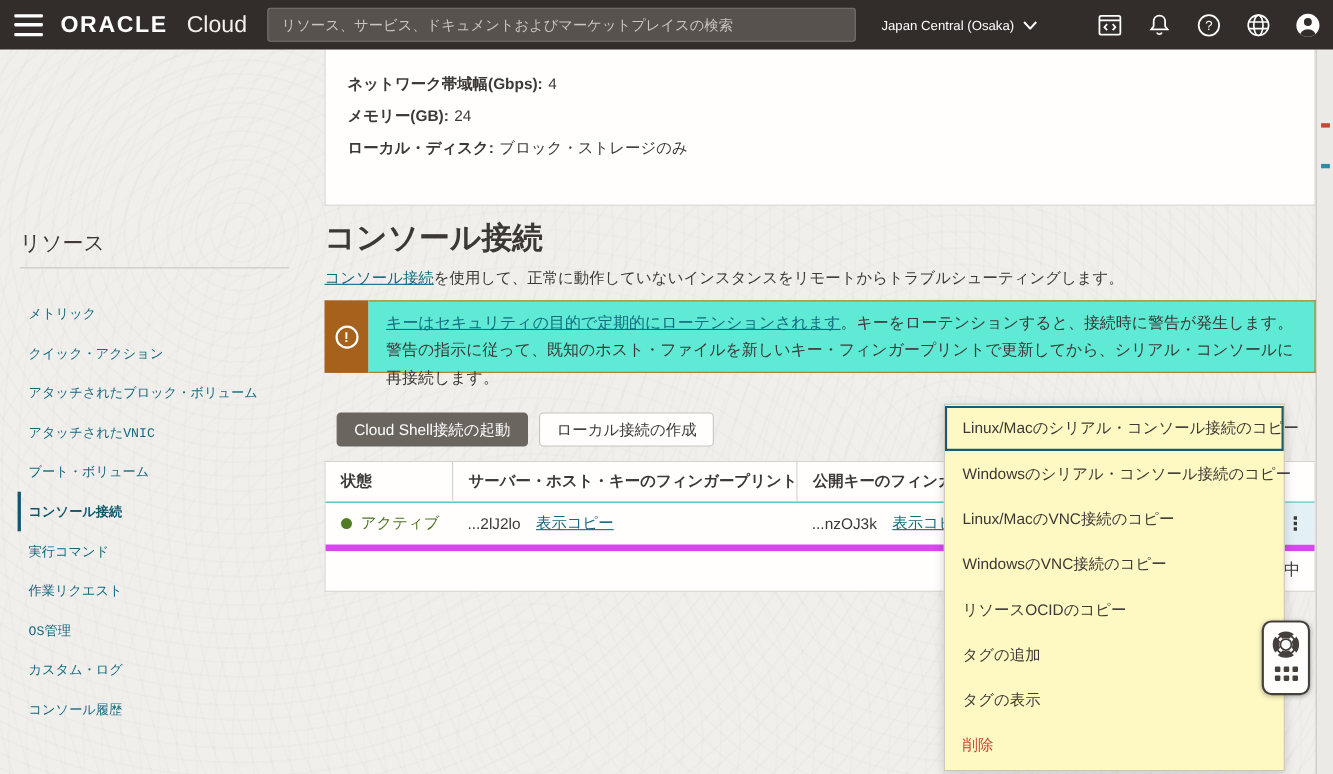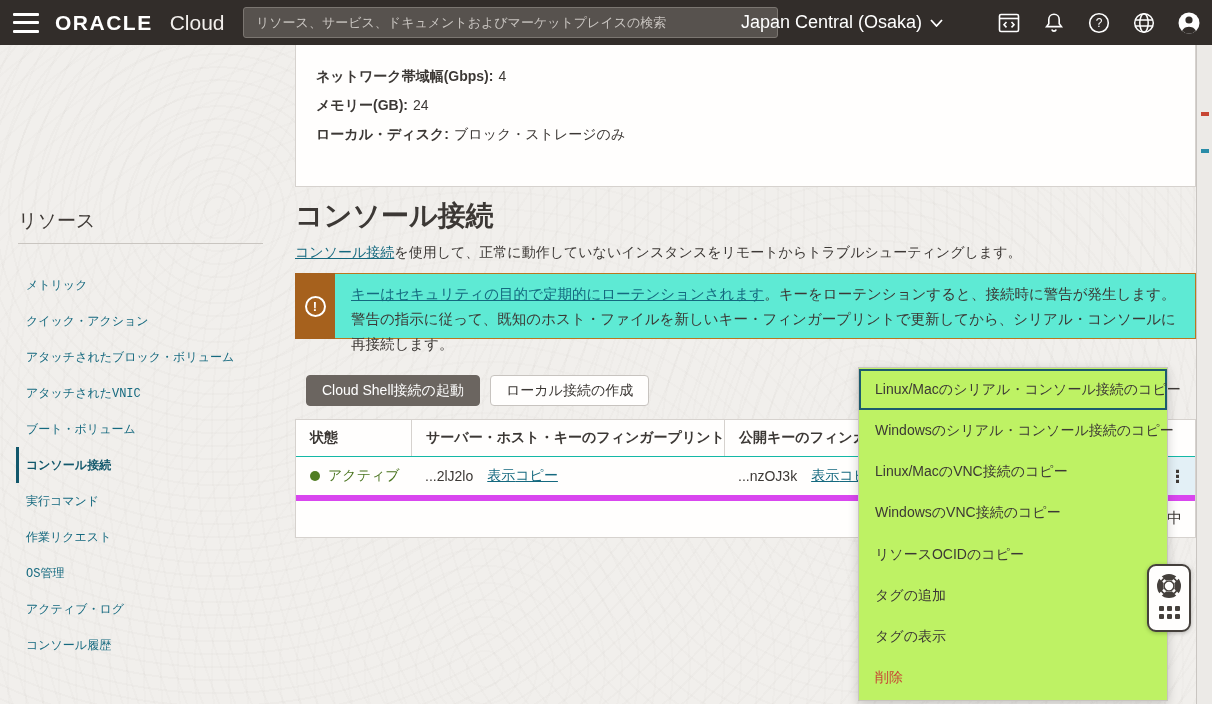--- a/index.html
+++ b/index.html
@@ -18,21 +18,21 @@
   
   .topbar { position:absolute; left:0; top:0; width:1212px; height:45px; background:#322d2a; display:flex; align-items:center; z-index:80; }
   .hamburger { width:26px; height:20px; margin-left:13px; display:flex; flex-direction:column; justify-content:space-between; cursor:pointer; }
   .hamburger span { display:block; height:3px; background:#fff; border-radius:1px; }
   .brand { margin-left:16px; display:flex; align-items:baseline; gap:17px; white-space:nowrap; cursor:pointer; }
   .brand-bold { color:#fff; font-weight:700; font-size:21px; letter-spacing:1.5px; }
   .brand-light { color:#f2efec; font-weight:300; font-size:21px; }
   .search { position:absolute; left:243px; top:7px; width:535px; height:31px; background:#57524e; border:1px solid #7b7671; border-radius:3px; color:#d8d5d2; font-size:13px; padding:0 12px; outline:none; font-family:inherit; }
   .search::placeholder { color:#c9c5c1; opacity:1; }
   .topbar-right { position:absolute; right:10px; top:0; height:45px; display:flex; align-items:center; gap:19px; }
-  .region { display:flex; align-items:center; gap:8px; color:#fff; font-size:18px; margin-right:34px; cursor:pointer; white-space:nowrap; }
+  .region { display:flex; align-items:center; gap:8px; color:#fff; font-size:12px; margin-right:34px; cursor:pointer; white-space:nowrap; }
   .tb-icon { width:26px; height:26px; display:flex; align-items:center; justify-content:center; cursor:pointer; }
 
   
   .sidebar { position:absolute; left:0; top:45px; width:295px; height:659px;font-family:Liberation Mono, monospace; }
   .sidebar h2 { position:absolute; left:18px; top:163px; font-size:19px; font-weight:400; color:#3f3a36; }
   .sidebar-divider { position:absolute; left:18px; top:198px; width:245px; height:1px; background:#c9c5c0; }
   .side-nav { position:absolute; left:16px; right:10px; top:222px; }
   .side-item { display:flex; align-items:center; height:36px; padding-left:10px; font-size:12px; color:#15697f; cursor:pointer; text-decoration:none; }
   .side-item.active { border-left:3px solid #11576b; padding-left:7px; color:#11576b; font-weight:700; }
 
@@ -76,21 +76,21 @@
   .t-head .cell { font-weight:700; font-size:14px; }
   .t-head .c2, .t-head .c3, .t-head .c4 { border-left:1px solid #d6d2ce; }
   .t-data .c4 { border-left:1px solid #d6d2ce; background:#e3f0f6; cursor:pointer; }
   .status-dot { width:10px; height:10px; border-radius:50%; background:#507d23; margin-right:8px; flex:none; }
   .status-text { color:#4a741f; }
   .fp-links { margin-left:14px; display:flex; }
   .kebab { font-size:17px; font-weight:900; color:#3f3a36; letter-spacing:0; line-height:1; }
   .footer-partial { position:absolute; left:871px; top:8px; font-size:15px; color:#3c3835; }
 
   
-  .menu { position:absolute; left:858px; top:367px; width:310px; height:334px; background:#bef264; border:1px solid #c8c4c0; box-shadow:0 3px 10px rgba(0,0,0,0.18); z-index:50; display:flex; flex-direction:column; padding:1px 0; }
+  .menu { position:absolute; left:858px; top:367px; width:310px; height:334px; background:#fef9c3; border:1px solid #c8c4c0; box-shadow:0 3px 10px rgba(0,0,0,0.18); z-index:50; display:flex; flex-direction:column; padding:1px 0; }
   .menu-item { flex:1; display:flex; align-items:center; padding-left:16px; font-size:14px; color:#3c3835; cursor:pointer; white-space:nowrap; }
   .menu-item.focused { box-shadow:inset 0 0 0 2px #1c5b6d; }
   .menu-item.danger { color:#c74634; }
 
   
   .float-widget { position:absolute; left:1147px; top:564px; width:44px; height:68px; background:#fffefd; border:2px solid #45403c; border-radius:9px; z-index:60; box-shadow:0 1px 4px rgba(0,0,0,0.25); display:flex; flex-direction:column; align-items:center; padding-top:6px; cursor:pointer; }
   .dot-grid { margin-top:6px; display:grid; grid-template-columns:repeat(3,5px); grid-template-rows:repeat(2,5px); gap:3px; }
   .dot-grid i { background:#45403c; border-radius:1px; }
 </style>
 </head>
@@ -165,21 +165,21 @@
   <nav class="side-nav">
     <a class="side-item">メトリック</a>
     <a class="side-item">クイック・アクション</a>
     <a class="side-item">アタッチされたブロック・ボリューム</a>
     <a class="side-item">アタッチされたVNIC</a>
     <a class="side-item">ブート・ボリューム</a>
     <a class="side-item active">コンソール接続</a>
     <a class="side-item">実行コマンド</a>
     <a class="side-item">作業リクエスト</a>
     <a class="side-item">OS管理</a>
-    <a class="side-item">アクティブ・ログ</a>
+    <a class="side-item">カスタム・ログ</a>
     <a class="side-item">コンソール履歴</a>
   </nav>
 </aside>
 
 <div class="scrollstrip">
   <span class="mark-red"></span>
   <span class="mark-teal"></span>
 </div>
 
 <main class="main">

